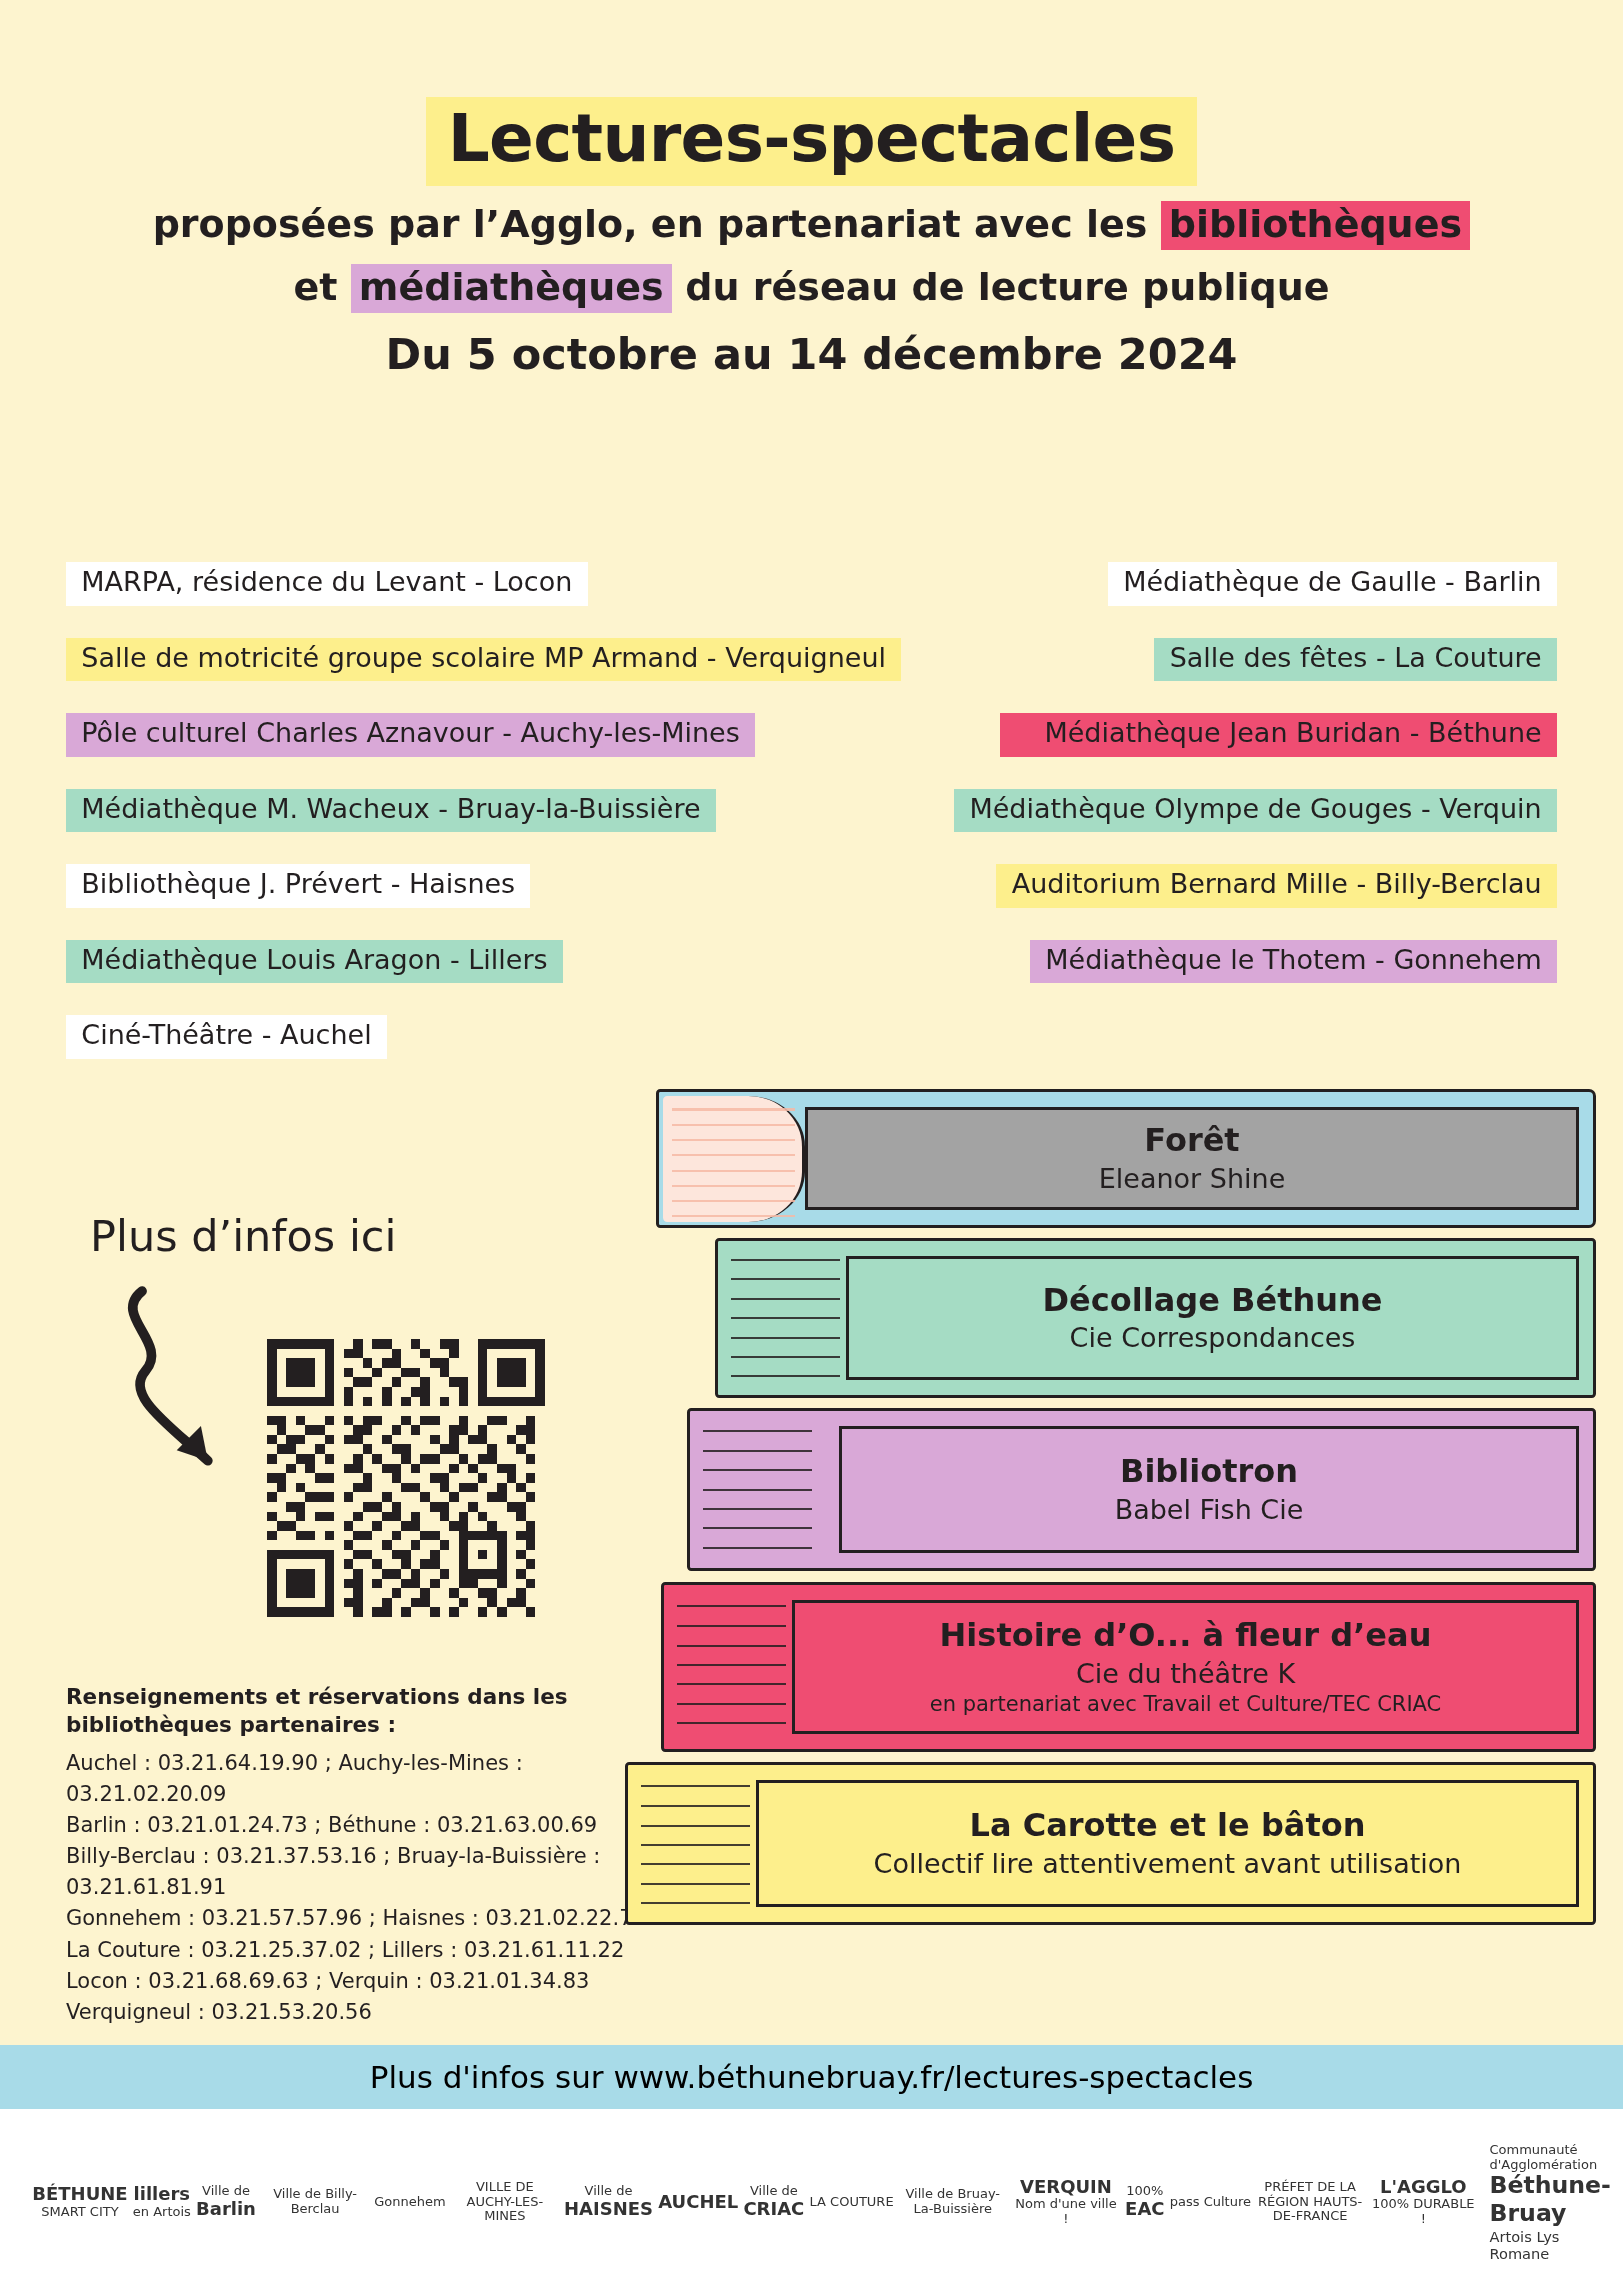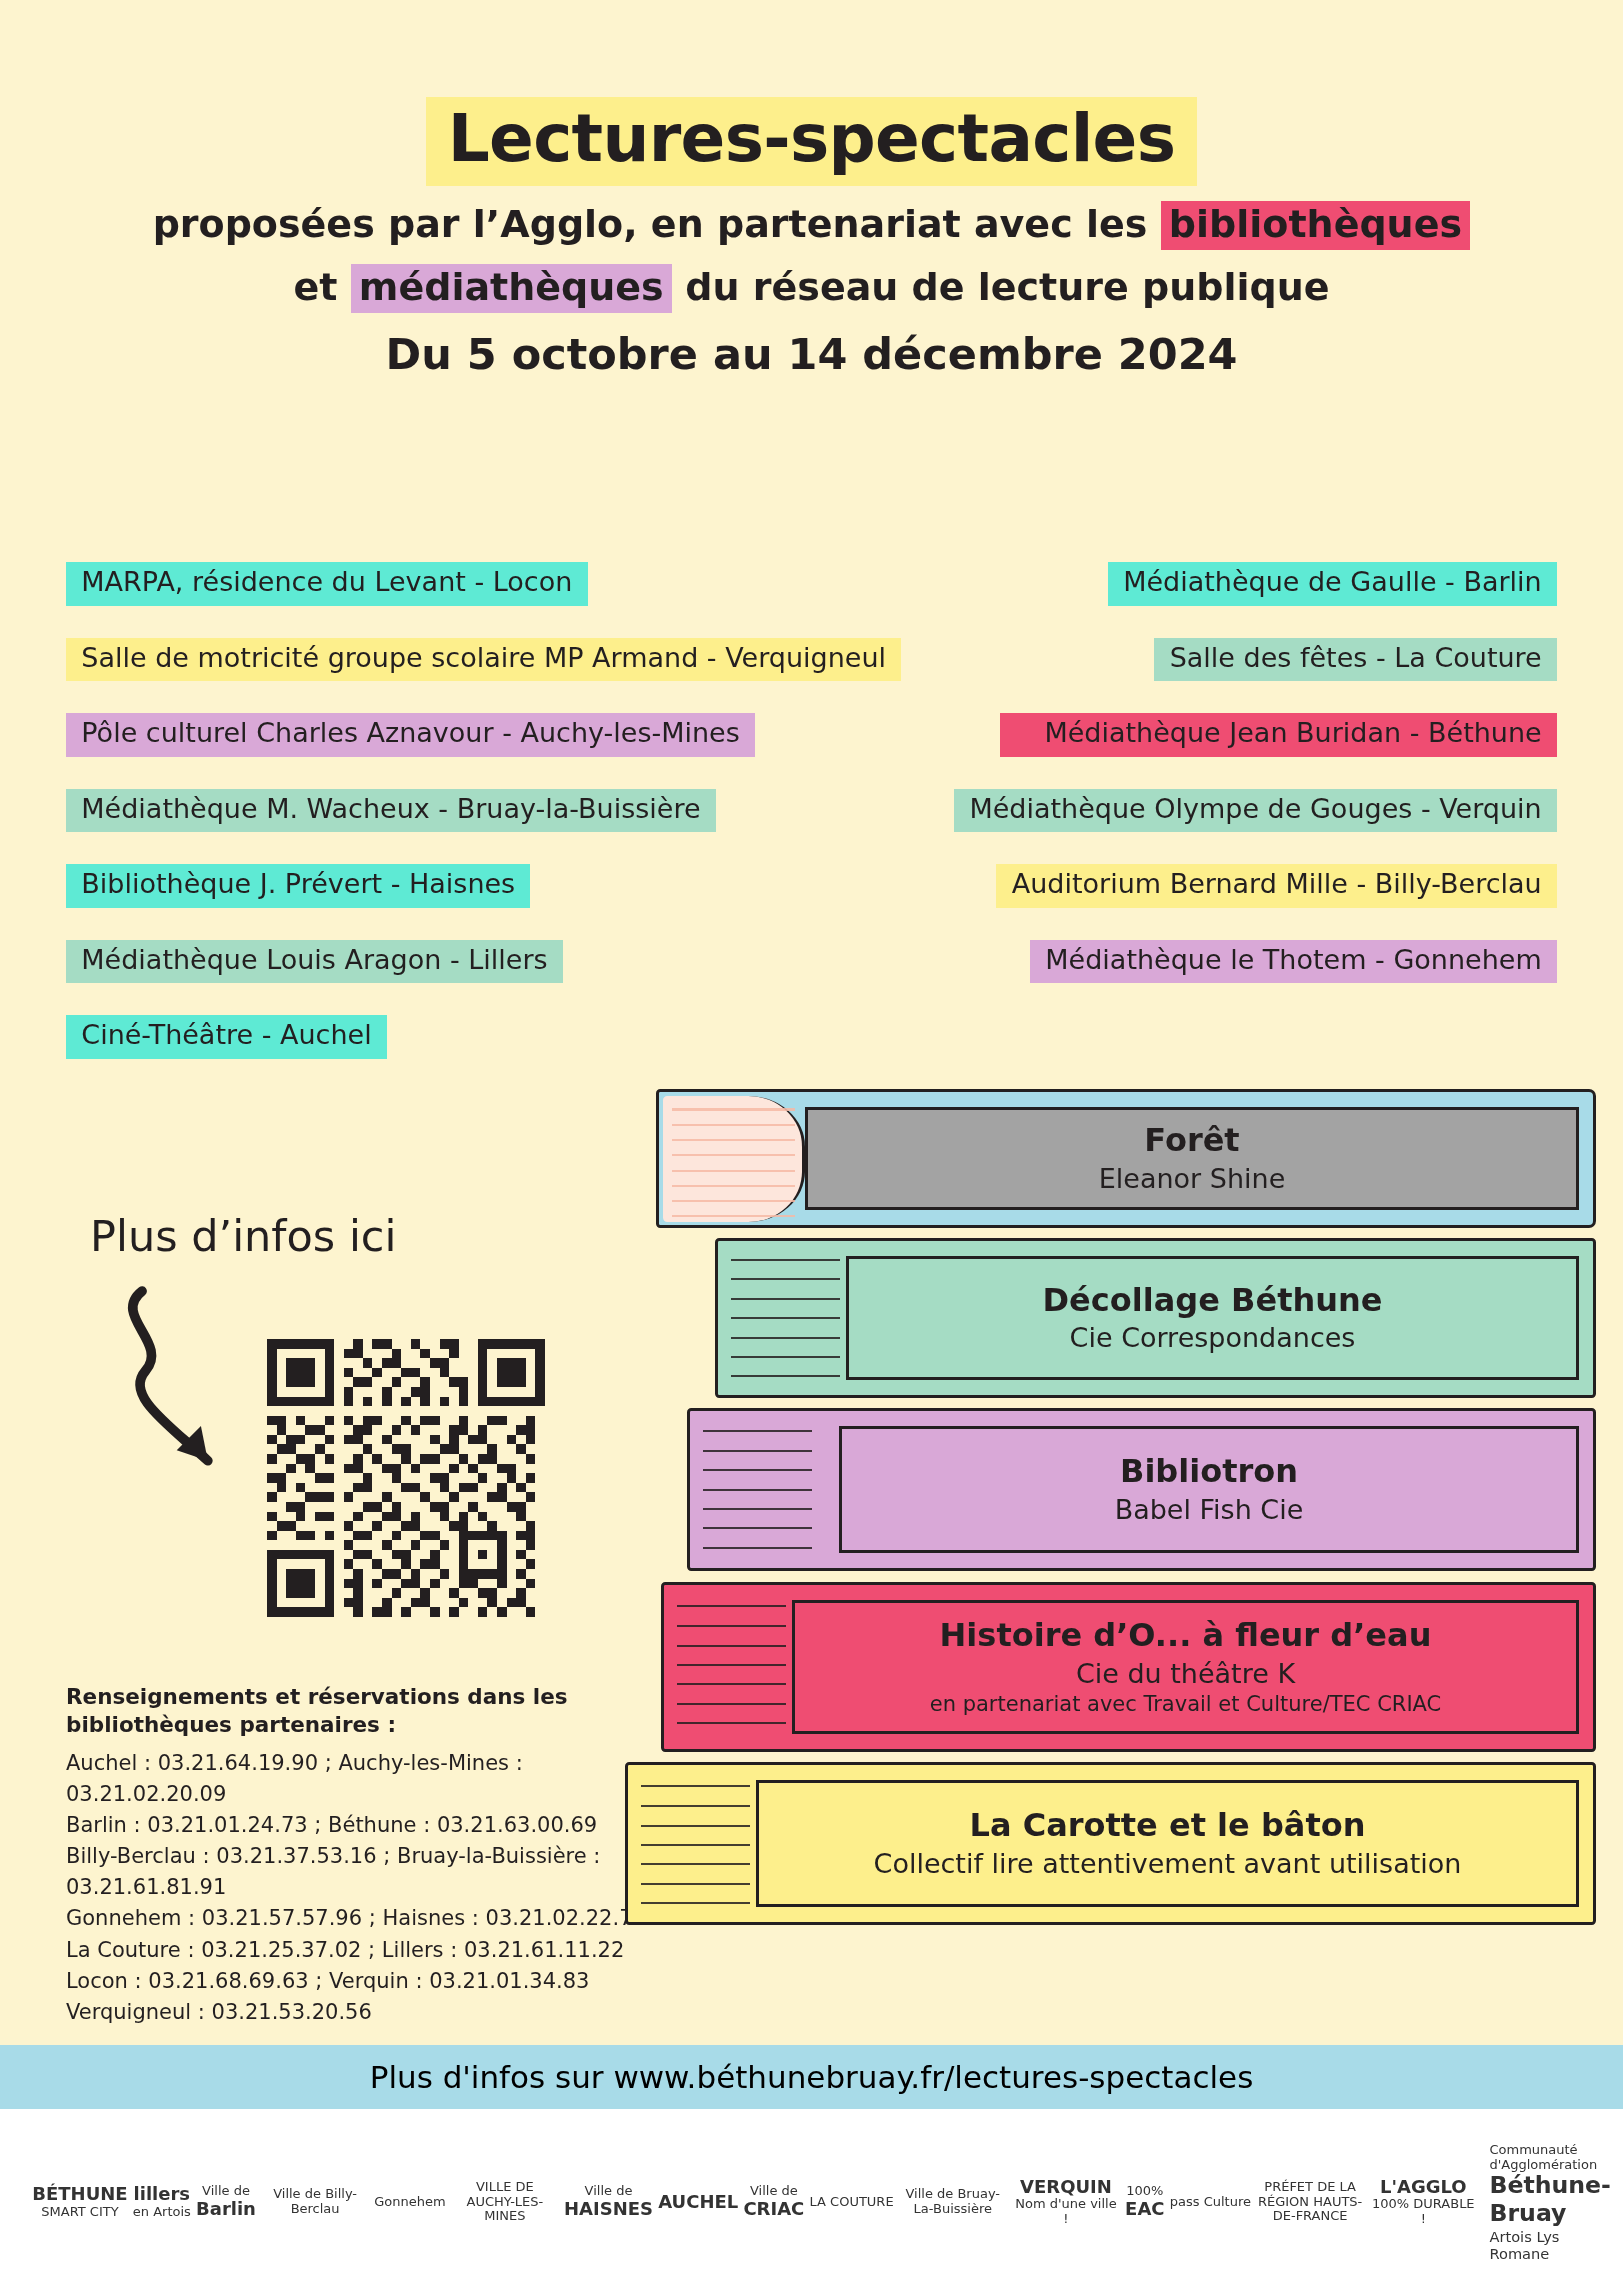--- a/index.html
+++ b/index.html
@@ -78,21 +78,21 @@
   .venue-col.right { right: 66px; text-align: right; }
   .venue {
     display: inline-block;
     font-size: 27px;
     color: #231f20;
     padding: 6.2px 15.3px 9px 15.3px;
     margin-bottom: 32px;
     line-height: 1.05;
     white-space: nowrap;
   }
-  .c-blue   { background: #5eead4; }
+  .c-blue   { background: #ffffff; }
   .c-yellow { background: #fdef8c; }
   .c-purple { background: #d9a8d7; }
   .c-green  { background: #a5dcc4; }
   .c-pink   { background: #ef4d72; padding-left: 44px; }
 
   
   .plus-infos {
     position: absolute;
     left: 90px;
     top: 1211px;

